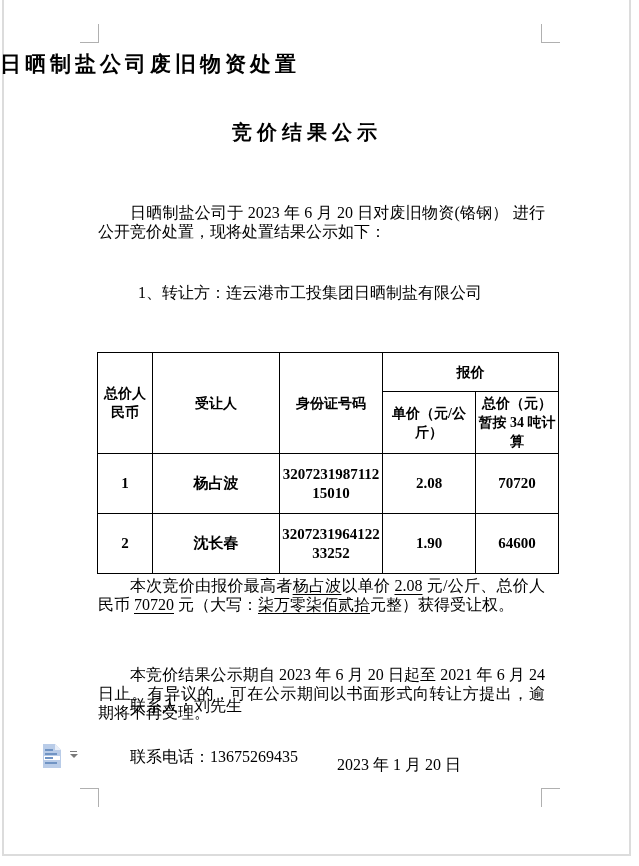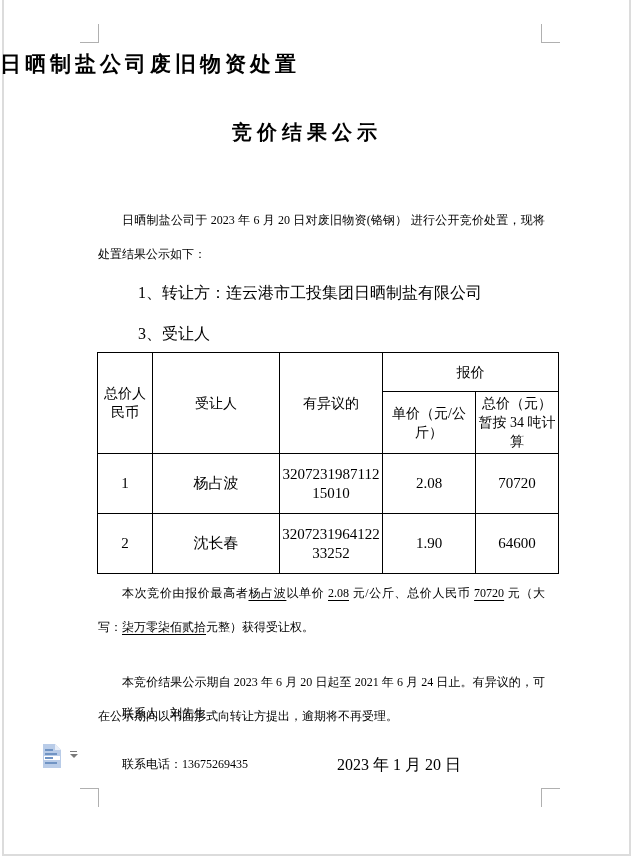--- a/index.html
+++ b/index.html
@@ -13,30 +13,30 @@
   .crop.tl{left:80px;top:24px;border-right:1px solid #b0b0b0;border-bottom:1px solid #b0b0b0;}
   .crop.tr{left:541px;top:24px;border-left:1px solid #b0b0b0;border-bottom:1px solid #b0b0b0;}
   .crop.bl{left:80px;top:788px;border-right:1px solid #b0b0b0;border-top:1px solid #b0b0b0;}
   .crop.br{left:541px;top:788px;border-left:1px solid #b0b0b0;border-top:1px solid #b0b0b0;}
 
   .title{position:absolute;left:0;top:38px;width:546px;
     font-size:21px;font-weight:bold;letter-spacing:4px;margin-top:12px;}
   .subtitle{position:absolute;left:0;top:119px;width:614px;text-align:center;
     font-size:20px;font-weight:bold;letter-spacing:5px;}
 
-  .para{position:absolute;left:98px;width:447px;font-size:12px;line-height:34px;
+  .para{position:absolute;left:98px;width:447px;font-size:16px;line-height:19px;
     text-indent:2em;text-align:justify;}
   .intro{top:203px;}
   .list{position:absolute;left:98px;top:268px;width:470px;font-size:16px;line-height:33px;}
   .list p{margin:8px;text-indent:2em;white-space:nowrap;}
 
   table.bid{position:absolute;left:97px;top:352px;border-collapse:collapse;
     table-layout:fixed;width:461px;font-size:14px;}
   table.bid th,table.bid td{border:1px solid #000;text-align:center;vertical-align:middle;
-    font-weight:normal;padding:2px 2px;line-height:19px;}
+    font-weight:bold;padding:2px 2px;line-height:19px;}
   col.c-rank{width:55px;}col.c-name{width:127px;}col.c-id{width:103px;}
   col.c-unit{width:93px;}col.c-total{width:83px;}
   tr.h1 th{height:34px;}
   tr.h2 th{height:36px;}
   tr.datarow td{height:55px;font-size:15px;}
   td.idcell{word-break:break-all;}
 
   .result{top:576px;}
   .notice{top:665px;}
   .contact{top:696px;white-space:nowrap;}
@@ -64,36 +64,35 @@
 <div class="crop bl"></div>
 <div class="crop br"></div>
 
 <div class="title">日晒制盐公司废旧物资处置</div>
 <div class="subtitle">竞价结果公示</div>
 
 <div class="para intro">日晒制盐公司于 2023 年 6 月 20 日对废旧物资(铬钢） 进行公开竞价处置，现将处置结果公示如下：</div>
 
 <div class="list">
   <p>1、转让方：连云港市工投集团日晒制盐有限公司</p>
-  <p>3、受让人</p>
 </div>
 
 <table class="bid">
   <colgroup>
     <col class="c-rank">
       <col class="c-name">
       <col class="c-id">
       <col class="c-unit">
       <col class="c-total">
   </colgroup>
   <tbody>
       <tr class="h1">
     <th rowspan="2">总价人民币</th>
     <th rowspan="2">受让人</th>
-    <th rowspan="2">有异议的</th>
+    <th rowspan="2">身份证号码</th>
     <th colspan="2">报价</th>
   </tr>
   <tr class="h2">
     <th>单价（元/公斤）</th>
     <th>总价（元）暂按 34 吨计算</th>
   </tr>
   <tr class="datarow">
     <td>1</td>
     <td>杨占波</td>
     <td class="idcell">320723198711215010</td>

